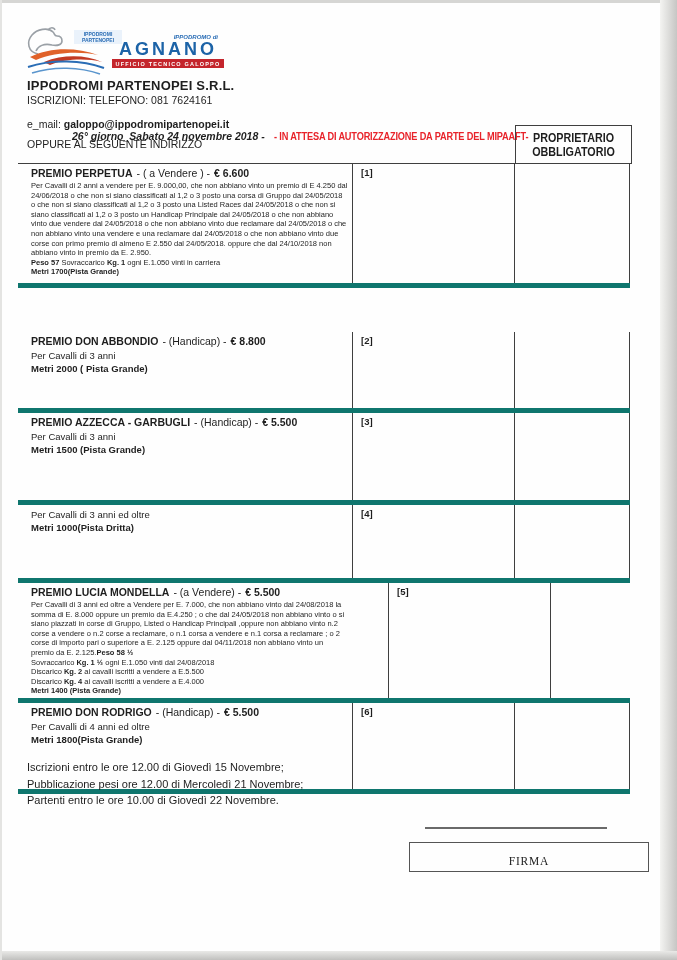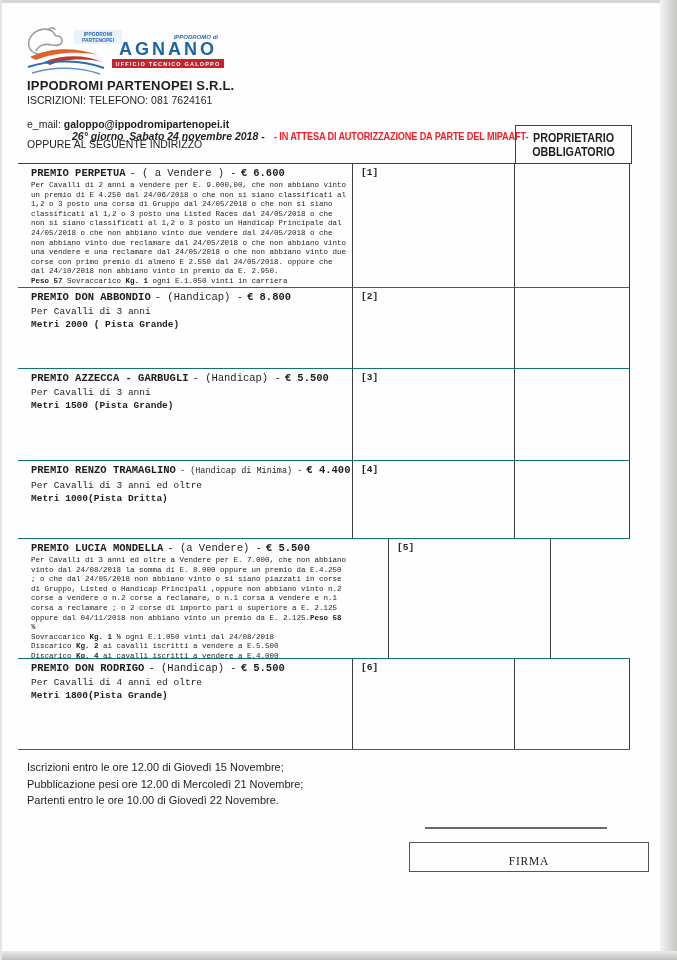--- a/index.html
+++ b/index.html
@@ -30,22 +30,22 @@
   .dateline{position:absolute;left:27px;top:130px;font-size:10.5px;white-space:nowrap;margin-left:45px;}
   .date-txt{font-weight:bold;font-style:italic;}
   .notice{display:inline-block;font-weight:bold;font-size:11.5px;color:#e8232a;
           transform:scaleX(.80);transform-origin:left center;margin-left:6px;letter-spacing:-.2px;white-space:nowrap;}
 
   
   .owner-head{position:absolute;left:515px;top:125px;width:115px;height:37px;border:1px solid #3f3f3f;
               display:flex;align-items:center;justify-content:center;text-align:center;}
   .owner-head span{display:inline-block;font-weight:bold;font-size:12.5px;line-height:14px;transform:scaleX(.86);}
   .races{position:absolute;left:18px;top:163px;width:612px;border-top:1px solid #3f3f3f;}
-  .race-row{display:grid;grid-template-columns:334px 163px 115px;border-bottom:1px solid #0f766e;box-sizing:border-box;font-family:Liberation Mono, monospace;}
-  .r1{height:124px;} .r2{height:81px;} .r3{height:92px;} .r4{height:78px;} .r5{height:120px;gap:36px;} .r6{height:91px;}
+  .race-row{display:grid;grid-template-columns:334px 163px 115px;border-bottom:5px solid #0f766e;box-sizing:border-box;}
+  .r1{height:124px;} .r2{height:81px;margin-top:44px;} .r3{height:92px;} .r4{height:78px;} .r5{height:120px;gap:36px;} .r6{height:91px;}
   .cell-desc{padding:3px 4px 0 13px;box-sizing:border-box;overflow:hidden;}
   .cell-num{border-left:1px solid #3f3f3f;border-right:1px solid #3f3f3f;padding:3px 0 0 8px;box-sizing:border-box;
             font-size:9.5px;font-weight:bold;}
   .cell-owner{border-right:1px solid #3f3f3f;box-sizing:border-box;}
   .race-title{display:flex;align-items:baseline;gap:4px;font-size:10.5px;line-height:13px;margin-bottom:1px;white-space:nowrap;}
   .race-name,.race-prize{font-weight:bold;}
   .race-type{font-weight:normal;}
   .race-type.sm{font-size:8.5px;}
   .details .ln{font-size:9.5px;line-height:13px;}
   .details.fine .ln{font-size:7.5px;line-height:9.6px;}
@@ -145,25 +145,20 @@
             <div class="ln"><span>Per Cavalli di 3 anni</span></div>
             <div class="ln"><span class="b">Metri 1500 (Pista Grande)</span></div>
           </div>
       </div>
       <div class="cell-num">[3]</div>
       <div class="cell-owner"></div>
     </div>
 
     <div class="race-row r4">
       <div class="cell-desc">
-        <div class="race-title">
-          <span class="race-name">PREMIO RENZO TRAMAGLINO</span>
-          <span class="race-type sm">- (Handicap di Minima) -</span>
-          <span class="race-prize">€ 4.400</span>
-        </div>
         <div class="details">
             <div class="ln"><span>Per Cavalli di 3 anni ed oltre</span></div>
             <div class="ln"><span class="b">Metri 1000(Pista Dritta)</span></div>
           </div>
       </div>
       <div class="cell-num">[4]</div>
       <div class="cell-owner"></div>
     </div>
 
     <div class="race-row r5">

